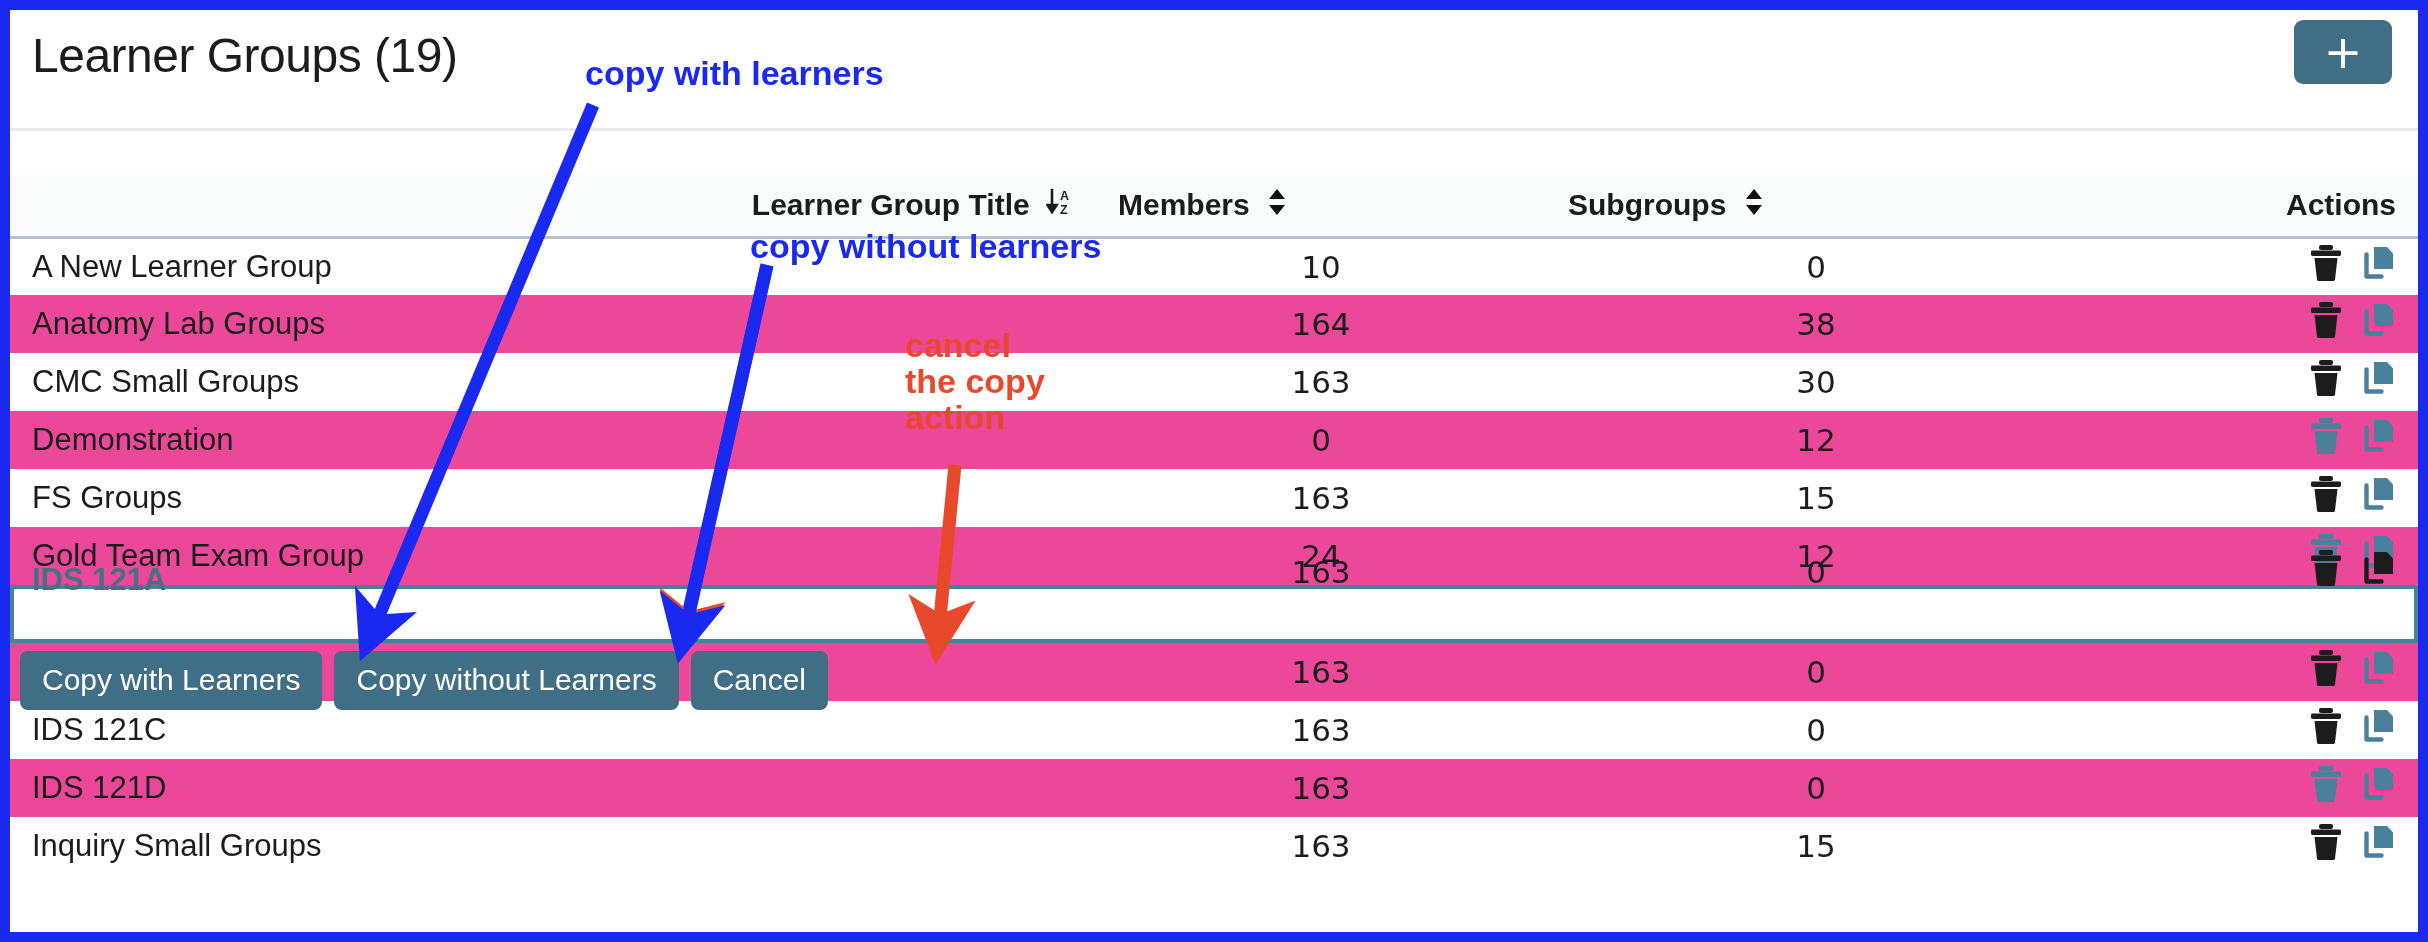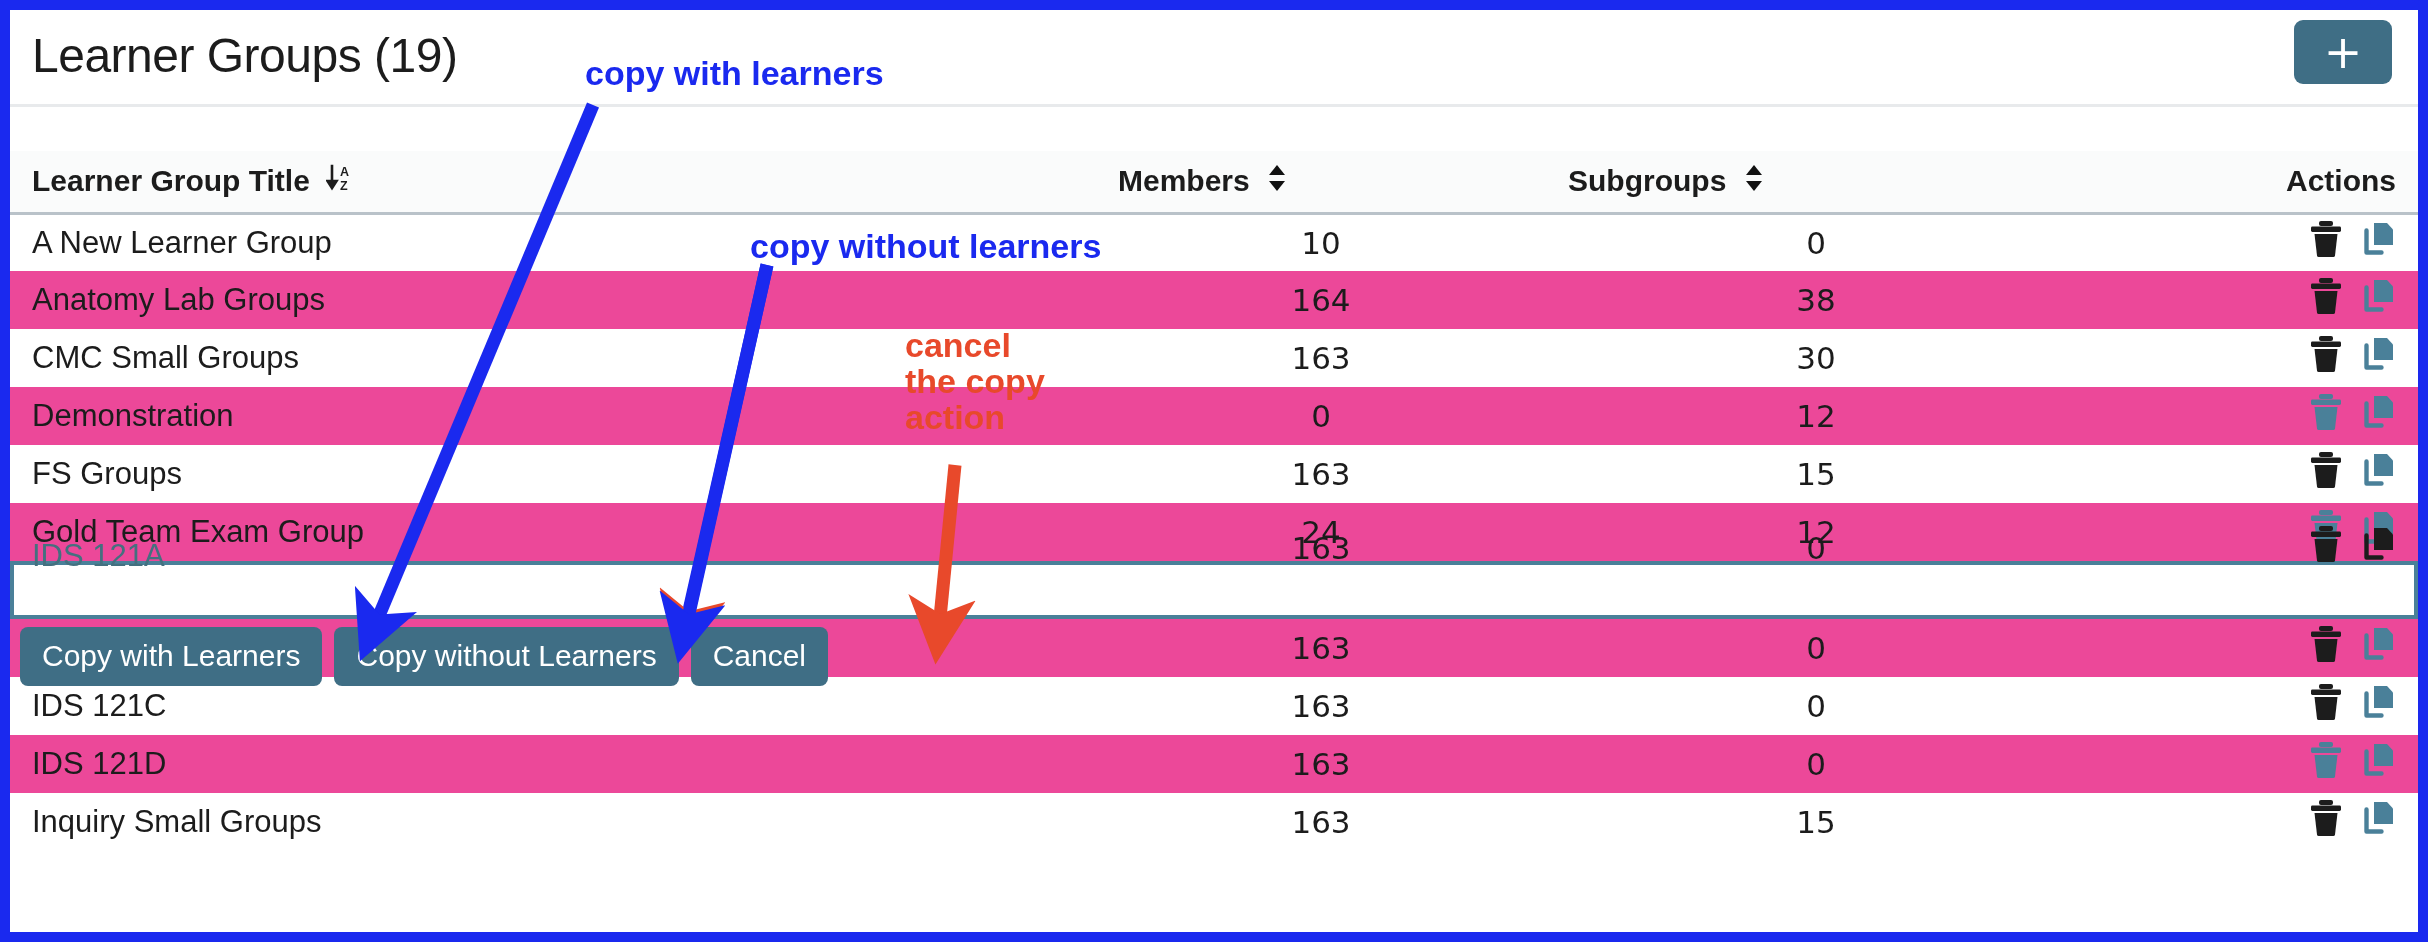--- a/index.html
+++ b/index.html
@@ -24,21 +24,21 @@
     position: absolute;
     left: 0; top: 0;
     width: 2408px; height: 922px;
     background: #ffffff;
     overflow: hidden;
   }
 
   
   #card-header {
     position: relative;
-    height: 97px;
+    height: 121px;
     border-bottom: 3px solid #e8eaec;
     background: #ffffff;
   }
   #page-title {
     position: absolute;
     left: 22px; top: 18px;
     font-size: 48px;
     font-weight: 400;
     color: #1c1c1c;
     letter-spacing: -0.5px;
@@ -82,21 +82,21 @@
     background: #fafbfb;
     border-bottom: 3px solid #b9c2c9;
     height: 62px;
     font-size: 30px;
     font-weight: 700;
     color: #1c1c1c;
     padding: 0 22px;
     white-space: nowrap;
     vertical-align: middle;
   }
-  th.th-title     { text-align: left; }
+  th.th-title     { text-align: right; }
   th.th-members   { text-align: left; padding-right: 72px; }
   th.th-subgroups { text-align: left; padding-right: 80px; }
   th.th-actions   { text-align: right; padding-right: 30px; }
 
   .sort-icon {
     display: inline-block;
     vertical-align: -2px;
     margin-left: 8px;
   }
 
@@ -134,20 +134,21 @@
     outline: 4px solid #4a8099;
     outline-offset: -4px;
   }
   tr.expanded-row td { position: relative; }
   .expanded-title {
     display: block;
     color: #44707f;
     font-size: 31px;
     margin-top: -52px;
     white-space: nowrap;
+    font-weight: bold;
   }
   .confirm-buttons {
     position: absolute;
     left: 10px;
     top: 66px;
     display: flex;
     gap: 12px;
     white-space: nowrap;
   }
   .confirm-btn {

